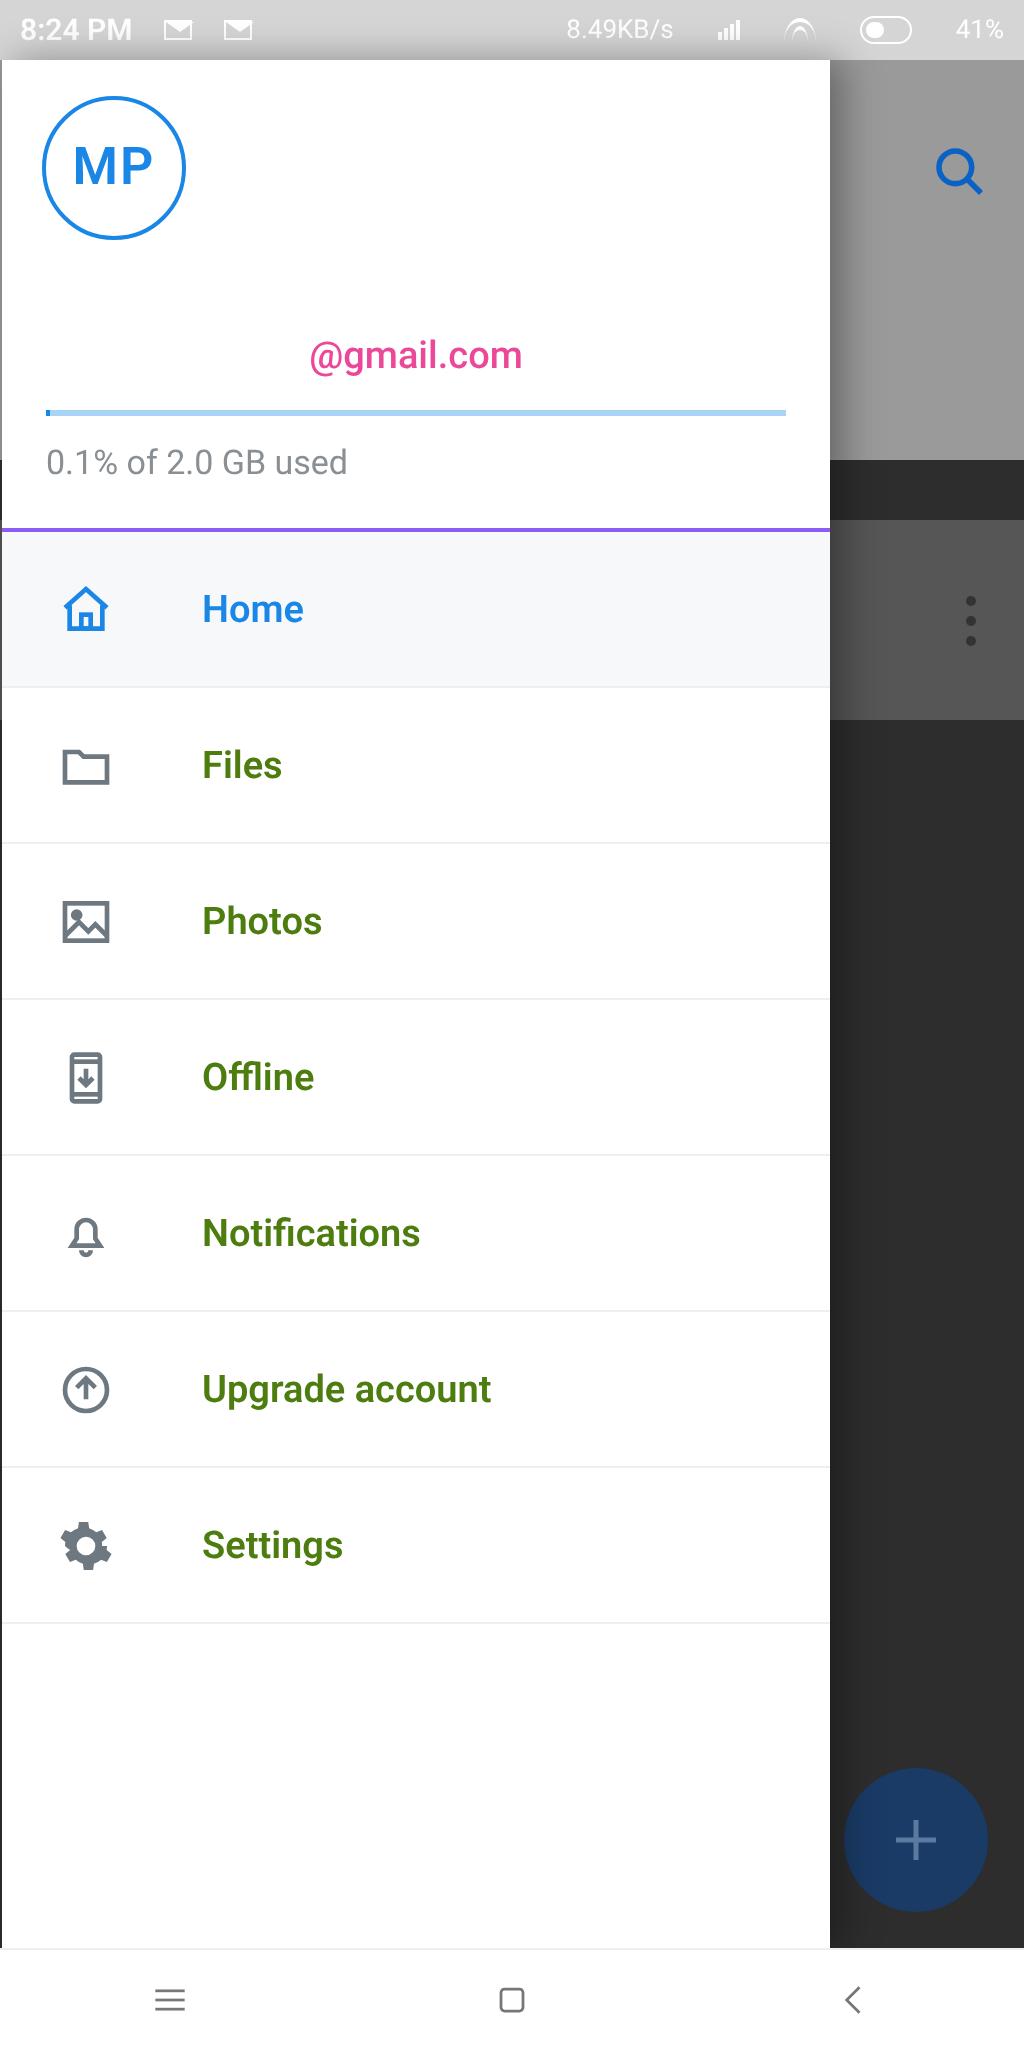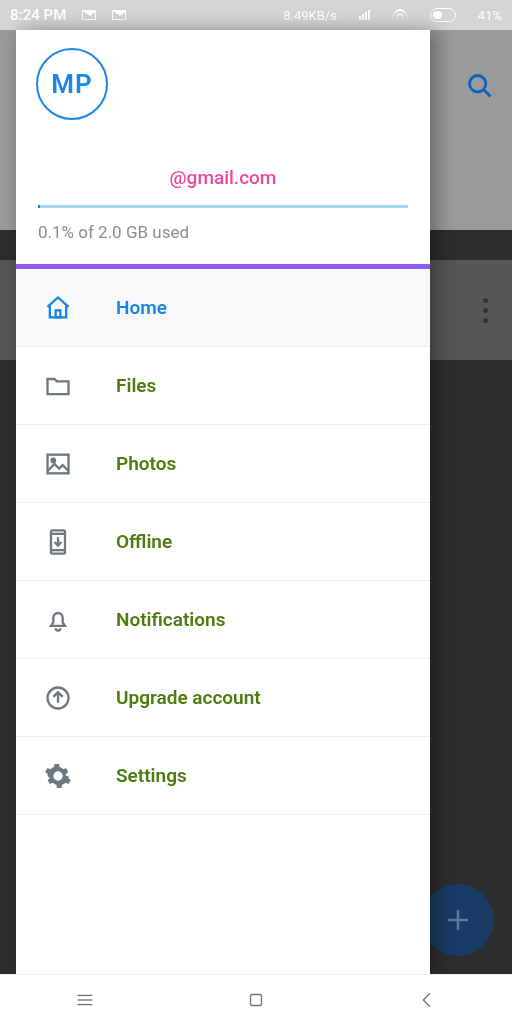--- a/index.html
+++ b/index.html
@@ -28,29 +28,29 @@
   .underlay { position:absolute; top:30px; bottom:50px; left:0; right:0; background:#2d2d2d; }
   .underlay .top-grey { position:absolute; top:0; left:0; right:0; height:200px; background:#9a9a9a; }
   .underlay .mid-grey { position:absolute; top:230px; left:0; right:0; height:100px; background:#565656; }
   .underlay .search { position:absolute; top:42px; right:18px; }
   .underlay .overflow { position:absolute; top:268px; right:24px; display:flex; flex-direction:column; gap:5px; }
   .underlay .overflow span { width:5px; height:5px; background:#333; border-radius:50%; }
   .fab { position:absolute; right:18px; bottom:18px; width:72px; height:72px; border-radius:50%; background:#1a3b66; display:flex; align-items:center; justify-content:center; }
   .fab svg { width:30px; height:30px; }
 
   
-  .drawer { position:absolute; top:30px; bottom:50px; left:16px; width:414px; background:#fff; box-shadow:6px 0 18px rgba(0,0,0,.35); display:flex; flex-direction:column; }
+  .drawer { position:absolute; top:30px; bottom:50px; left:1px; width:414px; background:#fff; box-shadow:6px 0 18px rgba(0,0,0,.35); display:flex; flex-direction:column; }
   .drawer-header { padding:18px 20px 8px 20px; }
   .avatar { width:72px; height:72px; border:2.5px solid #1a87e6; border-radius:50%; display:flex; align-items:center; justify-content:center; color:#1a87e6; font-size:26px; font-weight:600; letter-spacing:1px; }
   .email { text-align:center; font-size:19px; color:#ec4899; margin-top:46px; font-weight:500; }
   .progress { margin:16px 2px 0 2px; height:3px; background:#a8d5f5; position:relative; }
   .progress .fill { position:absolute; left:0; top:0; bottom:0; width:0.5%; background:#1a87e6; }
   .usage { color:#8a8f94; font-size:17px; margin:14px 2px 14px 2px; }
 
-  .menu { list-style:none; border-top:5px solid #8b5cf6; }
+  .menu { list-style:none; border-top:2px solid #8b5cf6; }
   .menu li { display:flex; align-items:center; height:78px; padding:0 28px; border-bottom:1px solid #eceef0; gap:44px; cursor:pointer; }
   .menu li.active { background:#f6f8fa; }
   .menu li.active .label { color:#1a87e6; }
   .menu .label { font-size:19px; font-weight:600; color:#4d7c0f; }
   .menu .ic { width:28px; height:28px; display:flex; align-items:center; justify-content:center; }
   .menu .ic svg { width:100%; height:100%; }
 
   
   .navbar { position:absolute; left:0; right:0; bottom:0; height:50px; background:#fff; display:flex; align-items:center; justify-content:space-around; border-top:1px solid #eee; }
   .navbar .nbtn { width:24px; height:24px; display:flex; align-items:center; justify-content:center; }

